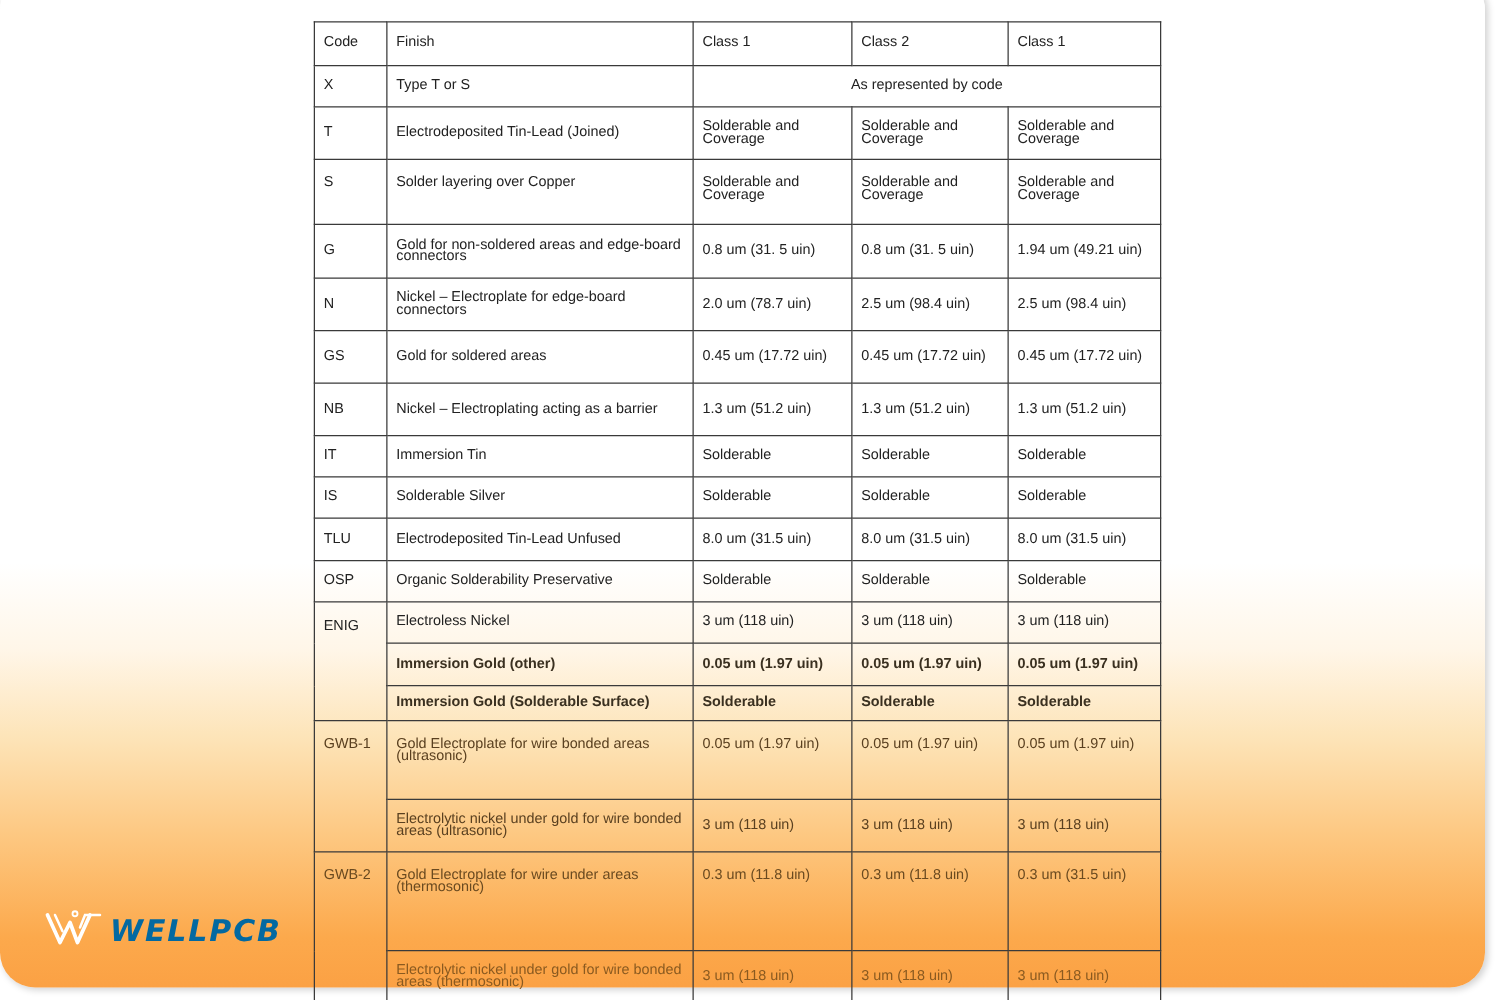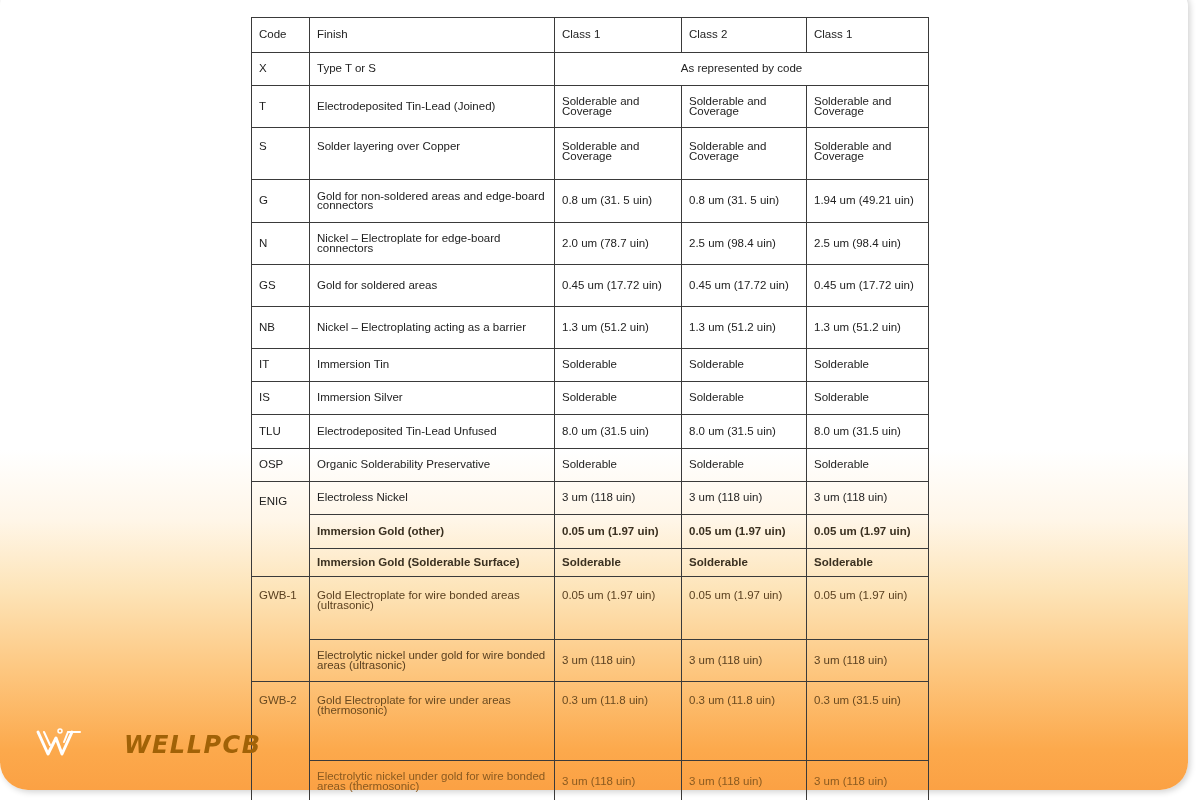--- a/index.html
+++ b/index.html
@@ -16,24 +16,23 @@
       #ffffff 0px, #ffffff 470px,
       #fff6e8 540px, #fde4b8 610px,
       #fdc780 690px, #fca94c 770px, #fba144 810px);
     box-shadow: 2px 2px 6px rgba(0,0,0,0.18);
   }
   .logo {
     position: absolute; left: 36px; top: 728px; height: 34px;
     display: flex; align-items: center; gap: 6px;
   }
   .logo-text {
-    color: #a16207; font-weight: bold; font-style: italic;
+    color: #0369a1; font-weight: bold; font-style: italic;
     font-size: 24px; letter-spacing: 1.5px;
     font-family: "DejaVu Sans", sans-serif;
-    margin-left: 36px;
   }
   table.spec {
     position: absolute; left: 251px; top: 17px;
     border-collapse: collapse;
     font-size: 11.5px; color: #222;
     table-layout: fixed;
   }
   table.spec td {
     border: 1.5px solid #3a3a3a;
     padding: 0 0 0 7px;
@@ -118,21 +117,21 @@
   </tr>
   <tr style="height:33px">
     <td>IT</td>
     <td>Immersion Tin</td>
     <td>Solderable</td>
     <td>Solderable</td>
     <td>Solderable</td>
   </tr>
   <tr style="height:33px">
     <td>IS</td>
-    <td>Immersion Silver</td>
+    <td>Solderable Silver</td>
     <td>Solderable</td>
     <td>Solderable</td>
     <td>Solderable</td>
   </tr>
   <tr style="height:34px">
     <td>TLU</td>
     <td>Electrodeposited Tin-Lead Unfused</td>
     <td>8.0 um (31.5 uin)</td>
     <td>8.0 um (31.5 uin)</td>
     <td>8.0 um (31.5 uin)</td>

